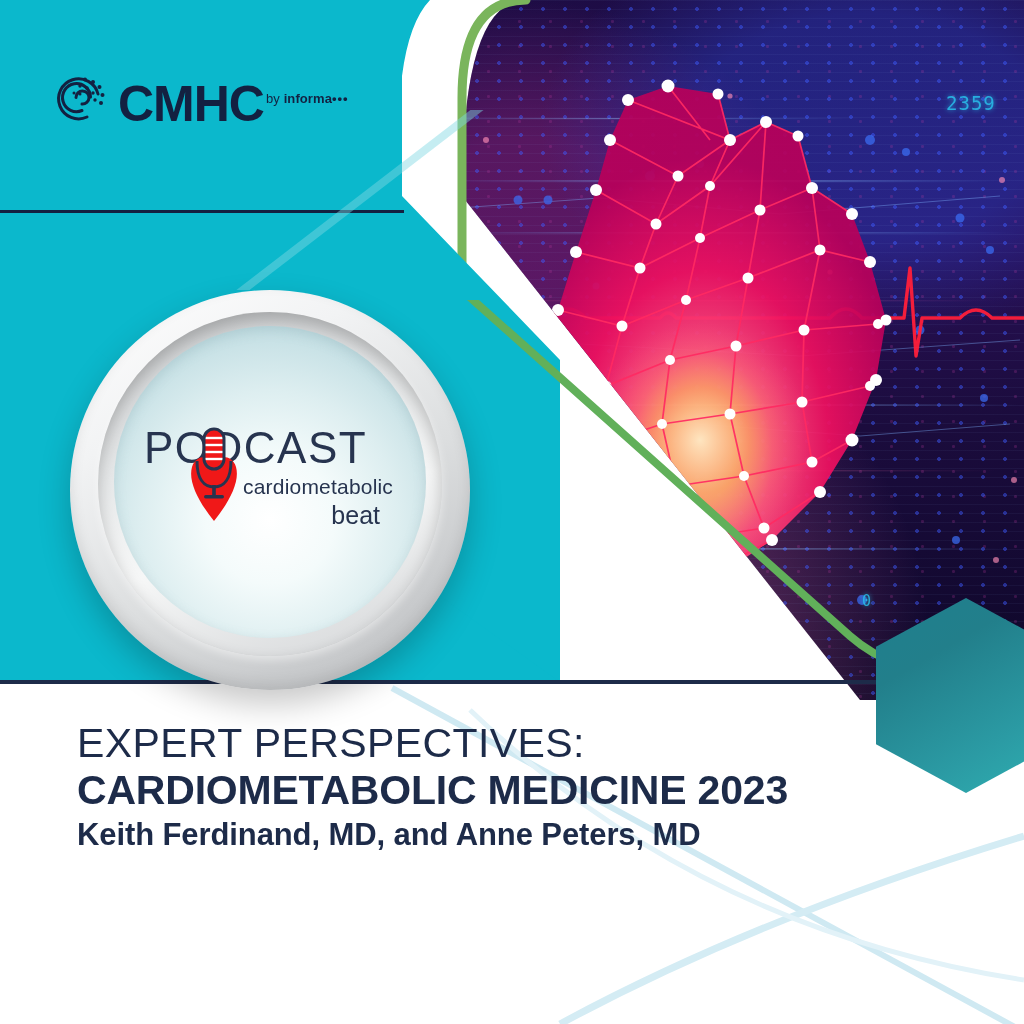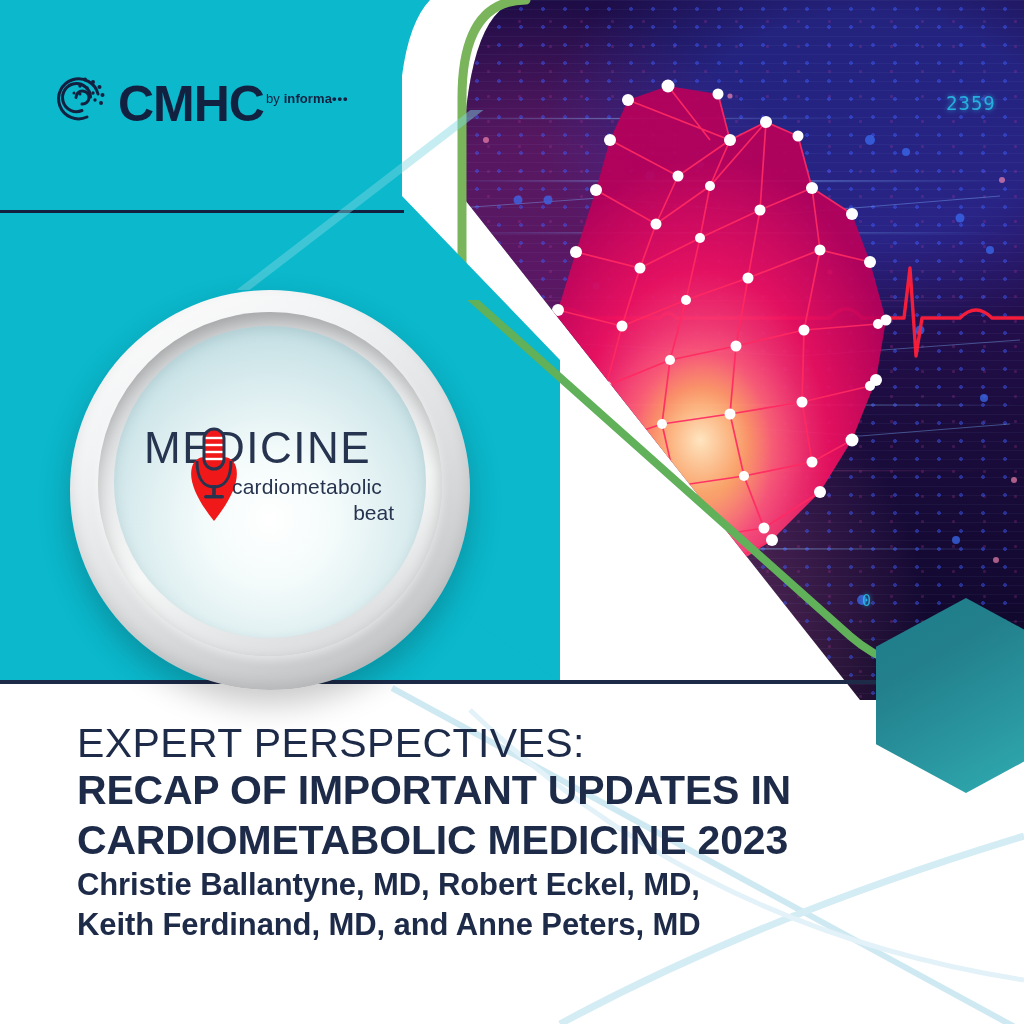--- a/index.html
+++ b/index.html
@@ -105,24 +105,24 @@
     display:flex;flex-direction:column;align-items:center;justify-content:center;
   }
   .logo-block{position:relative;width:252px;height:118px;}
   .podcast-word{
     position:absolute;left:0;top:0;width:252px;
     font-size:44px;font-weight:400;color:#27344f;letter-spacing:1.5px;
     font-family:"Liberation Sans",sans-serif;
   }
   .mic-heart{position:absolute;left:40px;top:2px;width:60px;height:106px;}
   .sub1{
-    position:absolute;left:88px;top:52px;font-size:21px;color:#27344f;font-weight:400;letter-spacing:.2px;
+    position:absolute;left:99px;top:52px;font-size:21px;color:#27344f;font-weight:400;letter-spacing:.2px;
   }
   .sub2{
-    position:absolute;right:2px;top:78px;font-size:21px;color:#27344f;font-weight:400;
+    position:absolute;right:16px;top:78px;font-size:25px;color:#27344f;font-weight:400;
   }
 
   
   .deco-lines{position:absolute;left:0;top:680px;width:1024px;height:344px;pointer-events:none;}
   .txt{position:absolute;left:77px;top:722px;width:900px;}
   .l-eyebrow{
     font-size:41px;font-weight:400;color:#1d2b49;letter-spacing:.4px;line-height:1.06;
     white-space:nowrap;
   }
   .l-title{
@@ -358,21 +358,21 @@
       <div class="cmhc-word">CMHC</div>
       <div class="cmhc-sub"><span class="light">by </span><span>informa</span><span class="dots3">•••</span></div>
     </div>
   </div>
 
   <div class="badge">
     <div class="badge-outer"></div>
     <div class="badge-ring"></div>
     <div class="badge-face">
       <div class="logo-block">
-        <div class="podcast-word">MEDICINE</div>
+        <div class="podcast-word">PODCAST</div>
         <svg class="mic-heart" viewBox="0 0 60 106">
           <path d="M30 40 C30 30 12 28 8 42 C4 56 14 76 30 96 C46 76 56 56 52 42 C48 28 30 30 30 40 Z" fill="#f01818"></path>
           <rect x="20" y="4" width="20" height="40" rx="10" fill="#f01818"></rect>
           <g stroke="#ffffff" stroke-width="2.4">
             <line x1="21" y1="13" x2="39" y2="13"></line>
             <line x1="21" y1="20" x2="39" y2="20"></line>
             <line x1="21" y1="27" x2="39" y2="27"></line>
             <line x1="21" y1="34" x2="39" y2="34"></line>
           </g>
           <path d="M13 36 C13 54 20 62 30 62 C40 62 47 54 47 36" fill="none" stroke="#27344f" stroke-width="3"></path>
@@ -387,19 +387,17 @@
   </div>
 
   <svg class="deco-lines" viewBox="0 0 1024 344">
     <path d="M392 8 L1024 352" fill="none" stroke="#cfe9f2" stroke-width="6"></path>
     <path d="M560 344 Q760 236 1024 156" fill="none" stroke="#d4ecf4" stroke-width="7"></path>
     <path d="M470 30 Q700 250 1024 300" fill="none" stroke="#e2f2f8" stroke-width="5"></path>
   </svg>
 
   <div class="txt">
     <div class="l-eyebrow">EXPERT PERSPECTIVES:</div>
-    <div class="l-title">RECAP OF IMPORTANT UPDATES IN</div>
     <div class="l-title">CARDIOMETABOLIC MEDICINE 2023</div>
-    <div class="l-fac">Christie Ballantyne, MD, Robert Eckel, MD,</div>
     <div class="l-fac">Keith Ferdinand, MD, and Anne Peters, MD</div>
   </div>
 
 </div>
 
 </body></html>

